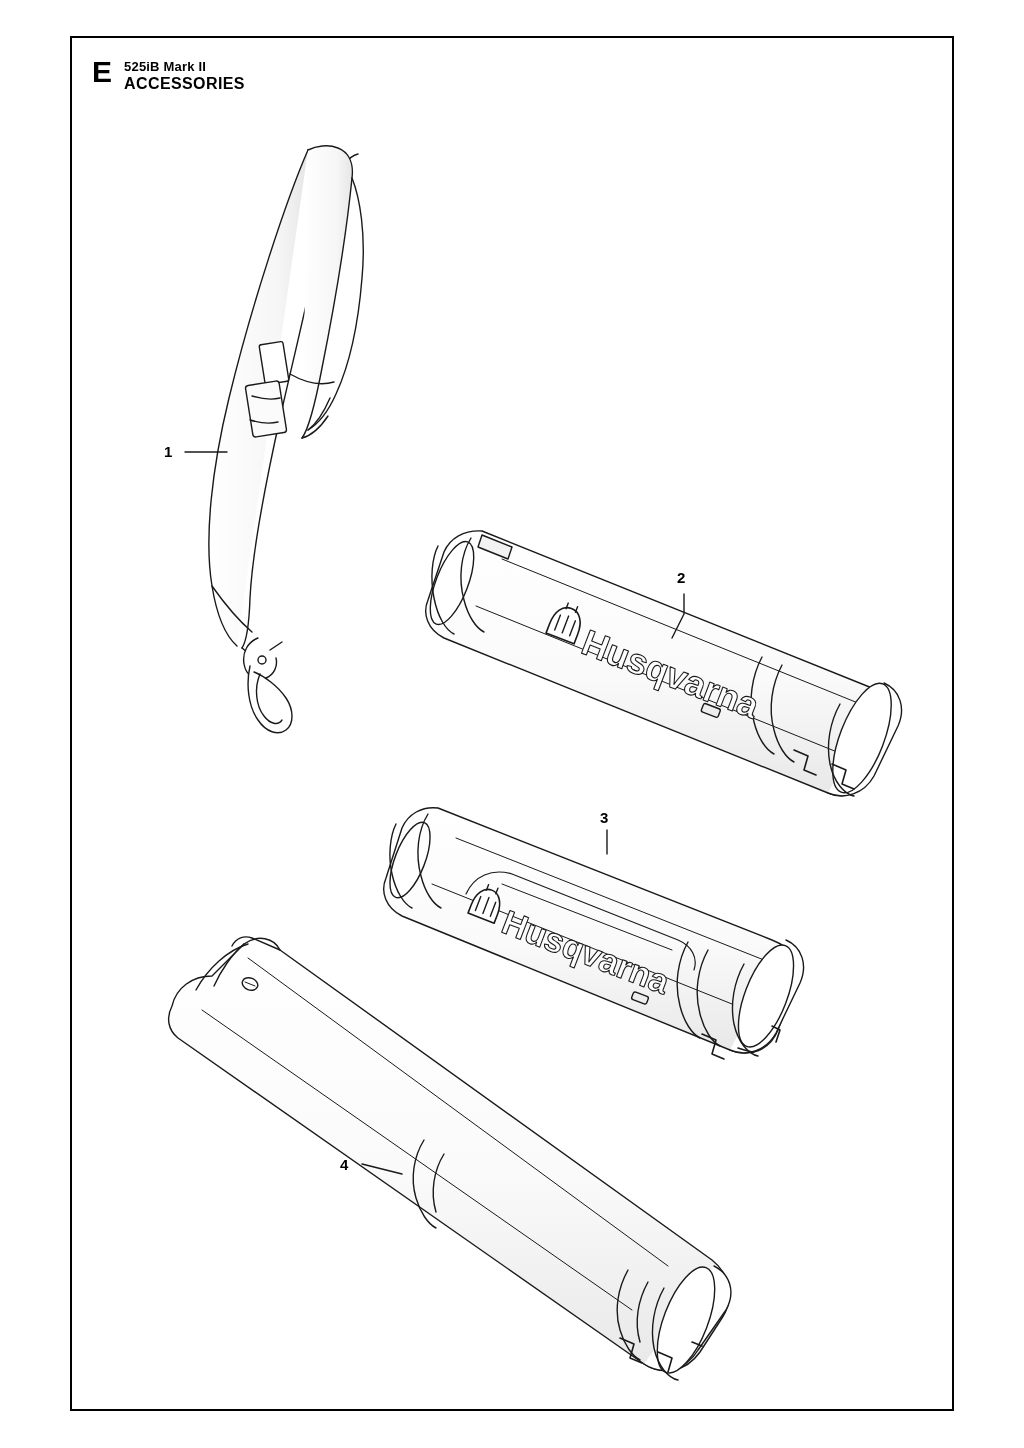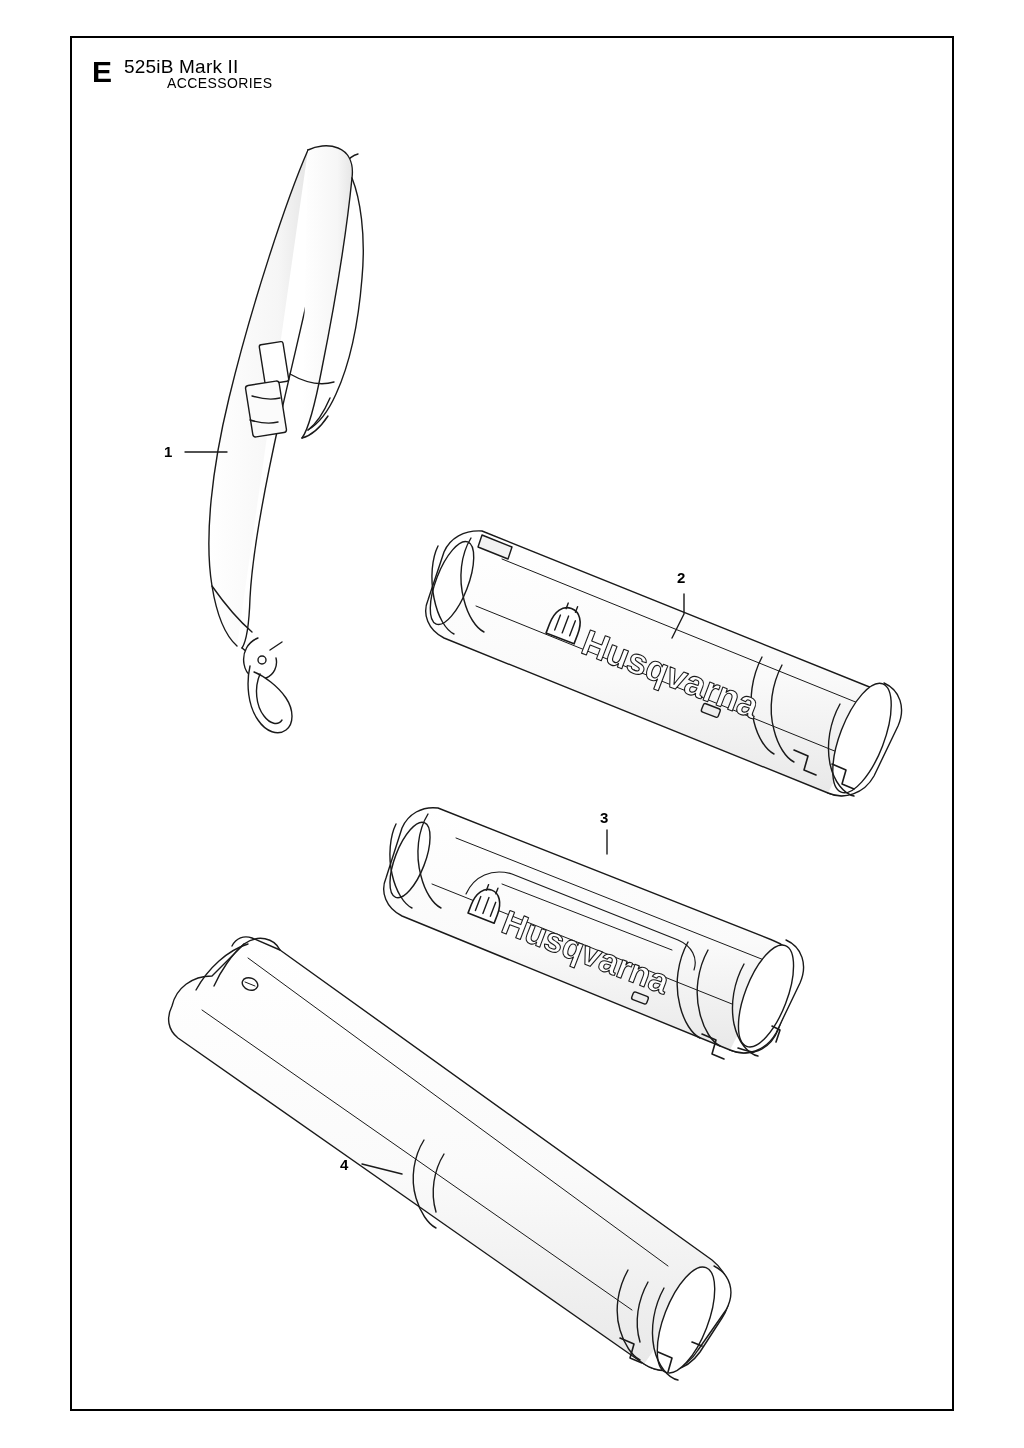--- a/index.html
+++ b/index.html
@@ -44,31 +44,30 @@
     letter-spacing: 0px;
     margin-right: 12px;
     font-family: "Liberation Sans", sans-serif;
   }
   .header-titles {
     display: flex;
     flex-direction: column;
     padding-top: 2px;
   }
   .model-title {
-    font-size: 19px;
-    font-weight: normal;
+    font-size: 13px;
+    font-weight: bold;
     line-height: 17px;
     letter-spacing: 0.2px;
   }
   .section-title {
-    font-size: 14px;
-    font-weight: normal;
+    font-size: 16px;
+    font-weight: bold;
     line-height: 17px;
     letter-spacing: 0.4px;
-    margin-left: 43px;
   }
   .canvas {
     position: absolute;
     left: 0;
     top: 0;
     width: 880px;
     height: 1371px;
   }
   .callout {
     position: absolute;

